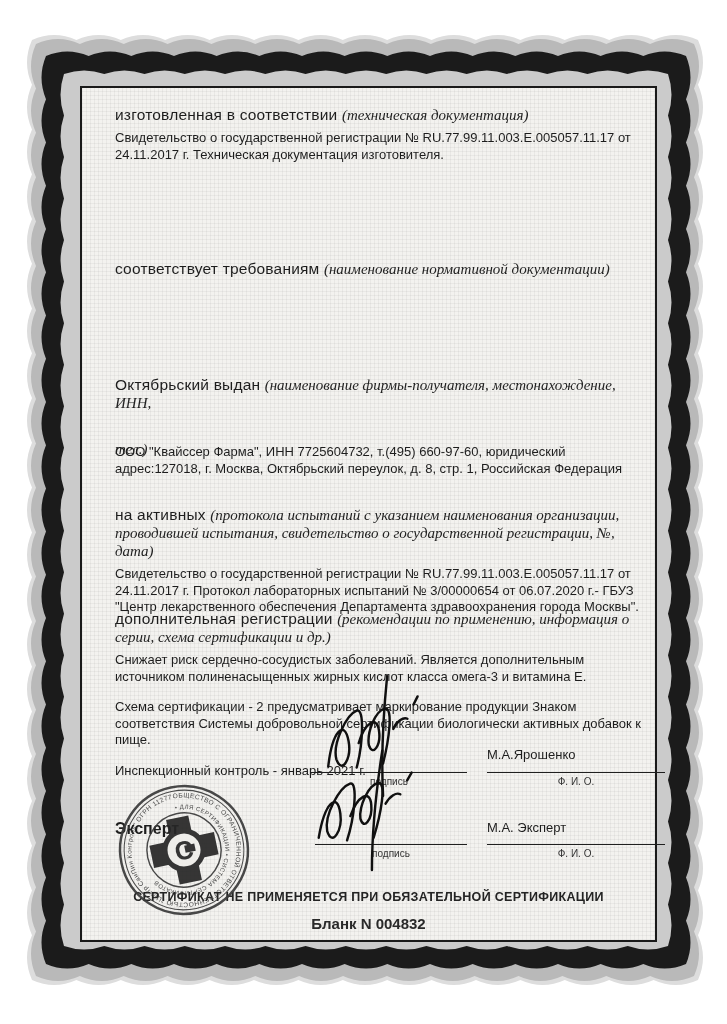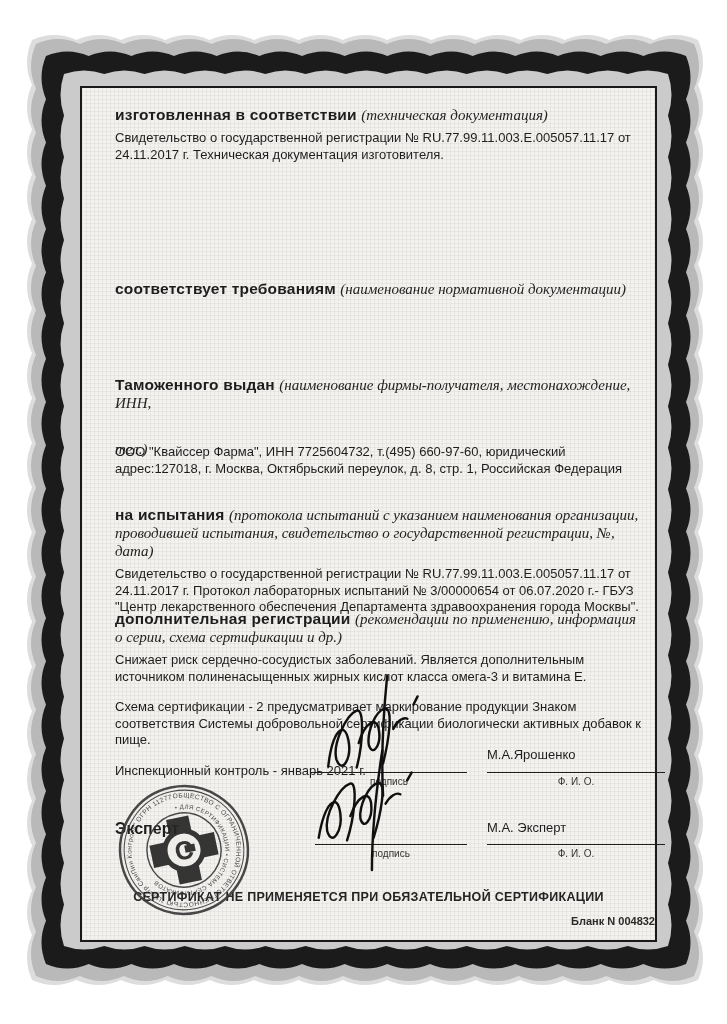--- a/index.html
+++ b/index.html
@@ -12,21 +12,21 @@
   #frame{position:absolute;left:0;top:0;width:727px;height:1024px;z-index:1;}
   .content{
     position:absolute;left:80px;top:86px;width:573px;height:852px;z-index:2;
     border:2px solid #1a1a1a;
     background-color:#f3f2ef;
     background-image:
       repeating-linear-gradient(0deg, rgba(40,40,40,.05) 0 1px, transparent 1px 4px),
       repeating-linear-gradient(90deg, rgba(40,40,40,.05) 0 1px, transparent 1px 4px);
   }
   .sec{position:absolute;left:33px;width:532px;}
-  .sec .h{font-size:15.5px;font-weight:bold;letter-spacing:.2px;display:inline;}
+  .sec .h{font-size:15.5px;font-weight:normal;letter-spacing:.2px;display:inline;}
   .sec .note{
     font-family:"Liberation Serif",serif;font-style:italic;
     font-size:15px;display:inline;color:#222;
   }
   .sec .note2{
     font-family:"Liberation Serif",serif;font-style:italic;
     font-size:15px;color:#222;height:12px;line-height:12px;margin-top:31px;
   }
   .sec .body{font-size:13px;line-height:16.5px;margin-top:6px;}
   .sec .body.overlap{margin-top:-11px;}
@@ -34,22 +34,22 @@
   .sig{position:absolute;left:33px;width:520px;height:70px;}
   .sig .lbl{font-size:16px;font-weight:bold;line-height:21px;position:absolute;left:0;top:0;}
   .sline{position:absolute;border-bottom:1.8px solid #1f1f1f;}
   .scap{position:absolute;font-size:10px;color:#333;text-align:center;}
   .sname{position:absolute;font-size:13px;text-align:left;}
   .notice{
     position:absolute;left:0;top:802px;width:100%;text-align:center;
     font-size:12.5px;font-weight:bold;letter-spacing:.3px;color:#232323;
   }
   .blank{
-    position:absolute;left:0;top:827px;width:100%;text-align:right;
-    font-size:11px;font-weight:bold;color:#2a2a2a;
+    position:absolute;left:0;top:827px;width:100%;text-align:center;
+    font-size:15px;font-weight:bold;color:#2a2a2a;
   }
   .sigmark{position:absolute;z-index:4;}
   #stamp{position:absolute;left:34px;top:694px;width:136px;height:136px;z-index:5;
          transform:rotate(-12deg);opacity:.92;}
 </style>
 </head>
 <body>
 
 <svg id="frame" viewBox="0 0 727 1024" xmlns="http://www.w3.org/2000/svg">
     <path d="M 32 40 Q 54.2 30 76.4 40 Q 98.60000000000001 30 120.8 40 Q 143 30 165.20000000000002 40 Q 187.4 30 209.6 40 Q 231.79999999999998 30 254 40 Q 276.2 30 298.40000000000003 40 Q 320.6 30 342.8 40 Q 365 30 387.2 40 Q 409.4 30 431.59999999999997 40 Q 453.79999999999995 30 476 40 Q 498.2 30 520.4 40 Q 542.6 30 564.8000000000001 40 Q 587 30 609.2 40 Q 631.4 30 653.6 40 Q 675.8 30 698 40 Q 708 62.38095238095238 698 84.76190476190476 Q 708 107.14285714285714 698 129.52380952380952 Q 708 151.9047619047619 698 174.28571428571428 Q 708 196.66666666666666 698 219.04761904761904 Q 708 241.42857142857142 698 263.8095238095238 Q 708 286.1904761904762 698 308.57142857142856 Q 708 330.95238095238096 698 353.3333333333333 Q 708 375.7142857142857 698 398.0952380952381 Q 708 420.4761904761905 698 442.85714285714283 Q 708 465.23809523809524 698 487.6190476190476 Q 708 510 698 532.3809523809524 Q 708 554.7619047619048 698 577.1428571428571 Q 708 599.5238095238095 698 621.9047619047619 Q 708 644.2857142857143 698 666.6666666666666 Q 708 689.047619047619 698 711.4285714285714 Q 708 733.8095238095239 698 756.1904761904761 Q 708 778.5714285714286 698 800.952380952381 Q 708 823.3333333333334 698 845.7142857142857 Q 708 868.0952380952381 698 890.4761904761905 Q 708 912.8571428571429 698 935.2380952380952 Q 708 957.6190476190476 698 980 Q 675.8 990 653.6 980 Q 631.4 990 609.2 980 Q 587 990 564.8 980 Q 542.6 990 520.4 980 Q 498.20000000000005 990 476 980 Q 453.8 990 431.59999999999997 980 Q 409.4 990 387.2 980 Q 365 990 342.8 980 Q 320.6 990 298.40000000000003 980 Q 276.20000000000005 990 254 980 Q 231.8 990 209.60000000000002 980 Q 187.39999999999998 990 165.19999999999993 980 Q 143 990 120.79999999999995 980 Q 98.60000000000002 990 76.39999999999998 980 Q 54.200000000000045 990 32 980 Q 22 957.6190476190476 32 935.2380952380952 Q 22 912.8571428571429 32 890.4761904761905 Q 22 868.0952380952381 32 845.7142857142858 Q 22 823.3333333333334 32 800.952380952381 Q 22 778.5714285714286 32 756.1904761904761 Q 22 733.8095238095239 32 711.4285714285714 Q 22 689.047619047619 32 666.6666666666667 Q 22 644.2857142857142 32 621.9047619047619 Q 22 599.5238095238095 32 577.1428571428571 Q 22 554.7619047619048 32 532.3809523809524 Q 22 510 32 487.6190476190476 Q 22 465.2380952380952 32 442.8571428571429 Q 22 420.4761904761905 32 398.0952380952381 Q 22 375.71428571428567 32 353.33333333333337 Q 22 330.95238095238096 32 308.57142857142856 Q 22 286.19047619047615 32 263.80952380952385 Q 22 241.42857142857144 32 219.04761904761904 Q 22 196.66666666666663 32 174.28571428571433 Q 22 151.90476190476193 32 129.52380952380952 Q 22 107.14285714285711 32 84.76190476190482 Q 22 62.38095238095241 32 40 Z" fill="#dddddd"></path>
@@ -59,34 +59,34 @@
   </svg>
 
 <div class="content">
 
   <div class="sec" style="top:18px">
     <span class="h">изготовленная в соответствии</span>
     <span class="note">(техническая документация)</span>
     <div class="body">Свидетельство о государственной регистрации № RU.77.99.11.003.Е.005057.11.17 от 24.11.2017 г. Техническая документация изготовителя.</div>
   </div>
 
-  <div class="sec" style="top:192px">
+  <div class="sec" style="top:172px">
     <span class="h">соответствует требованиям</span>
     <span class="note">(наименование нормативной документации)</span>
   </div>
 
   <div class="sec" style="top:288px">
-    <span class="h">Таможенного выдан</span>
+    <span class="h">Октябрьский выдан</span>
     <span class="note">(наименование фирмы-получателя, местонахождение, ИНН,</span>
     <div class="note2">тел.)</div>
     <div class="body overlap">ООО "Квайссер Фарма", ИНН 7725604732, т.(495) 660-97-60, юридический адрес:127018, г. Москва, Октябрьский переулок, д. 8, стр. 1, Российская Федерация</div>
   </div>
 
   <div class="sec" style="top:418px">
-    <span class="h">на испытания</span>
+    <span class="h">на активных</span>
     <span class="note">(протокола испытаний с указанием наименования организации, проводившей испытания, свидетельство о государственной регистрации, №, дата)</span>
     <div class="body">Свидетельство о государственной регистрации № RU.77.99.11.003.Е.005057.11.17 от 24.11.2017 г. Протокол лабораторных испытаний № 3/00000654 от 06.07.2020 г.- ГБУЗ "Центр лекарственного обеспечения Департамента здравоохранения города Москвы".</div>
   </div>
 
   <div class="sec" style="top:522px">
     <span class="h">дополнительная регистрации</span>
     <span class="note">(рекомендации по применению, информация о серии, схема сертификации и др.)</span>
     <div class="body">Снижает риск сердечно-сосудистых заболеваний. Является дополнительным источником полиненасыщенных жирных кислот класса омега-3 и витамина Е.</div>
     <div class="body">Схема сертификации - 2 предусматривает маркирование продукции Знаком соответствия Системы добровольной сертификации биологически активных добавок к пище.</div>
     <div class="body" style="">Инспекционный контроль - январь 2021 г.</div>

